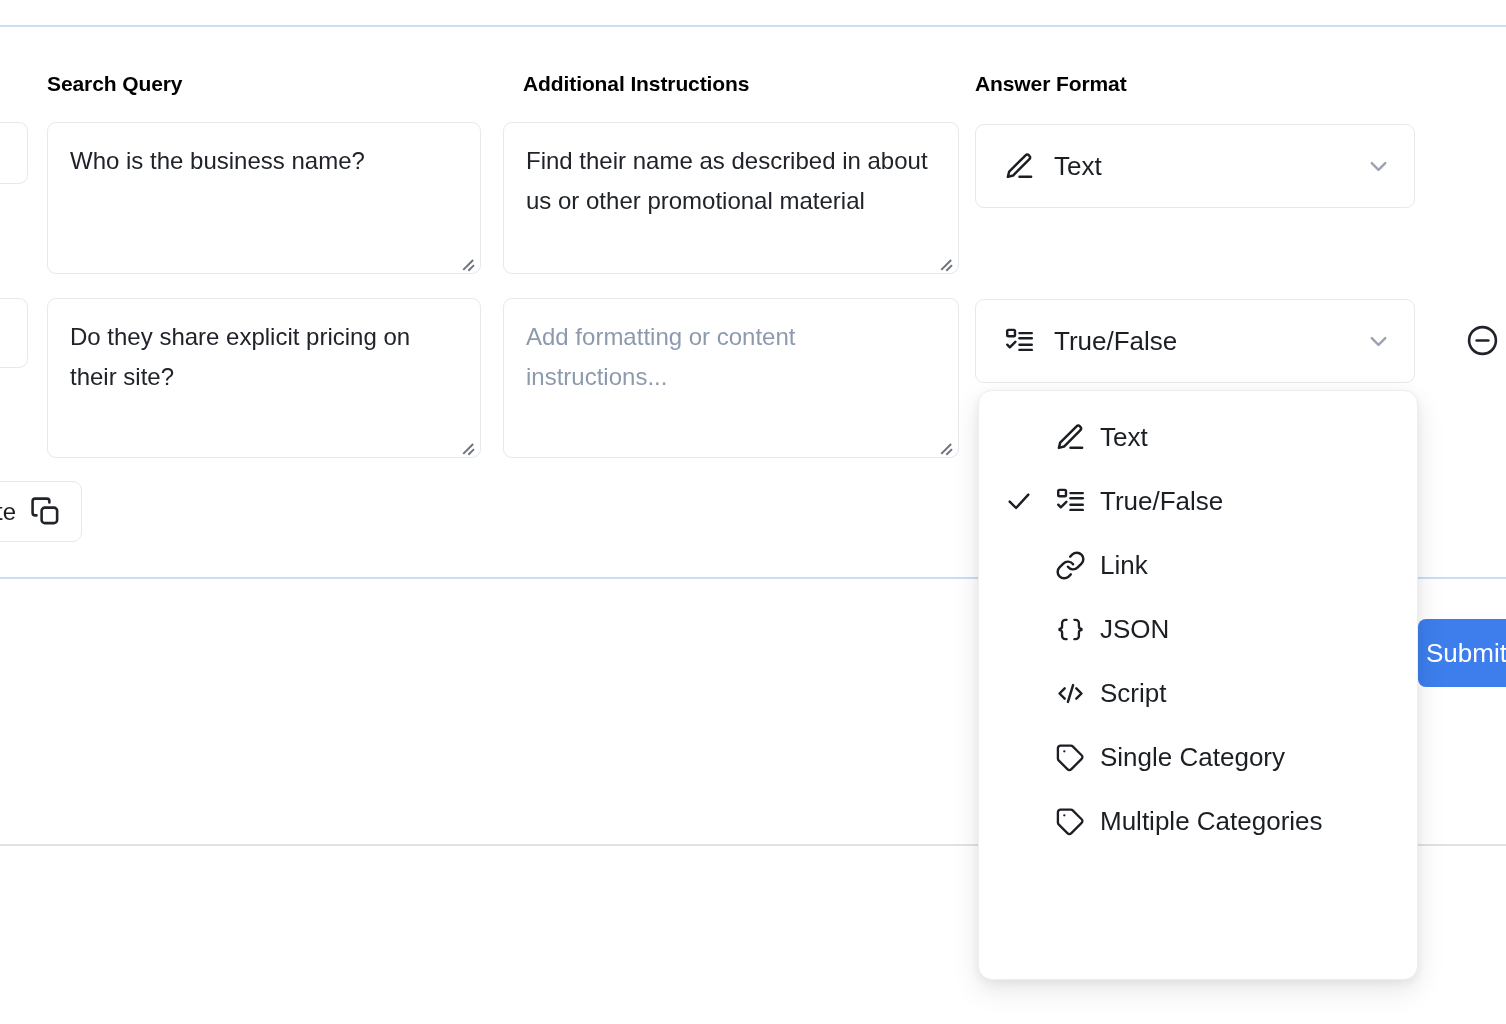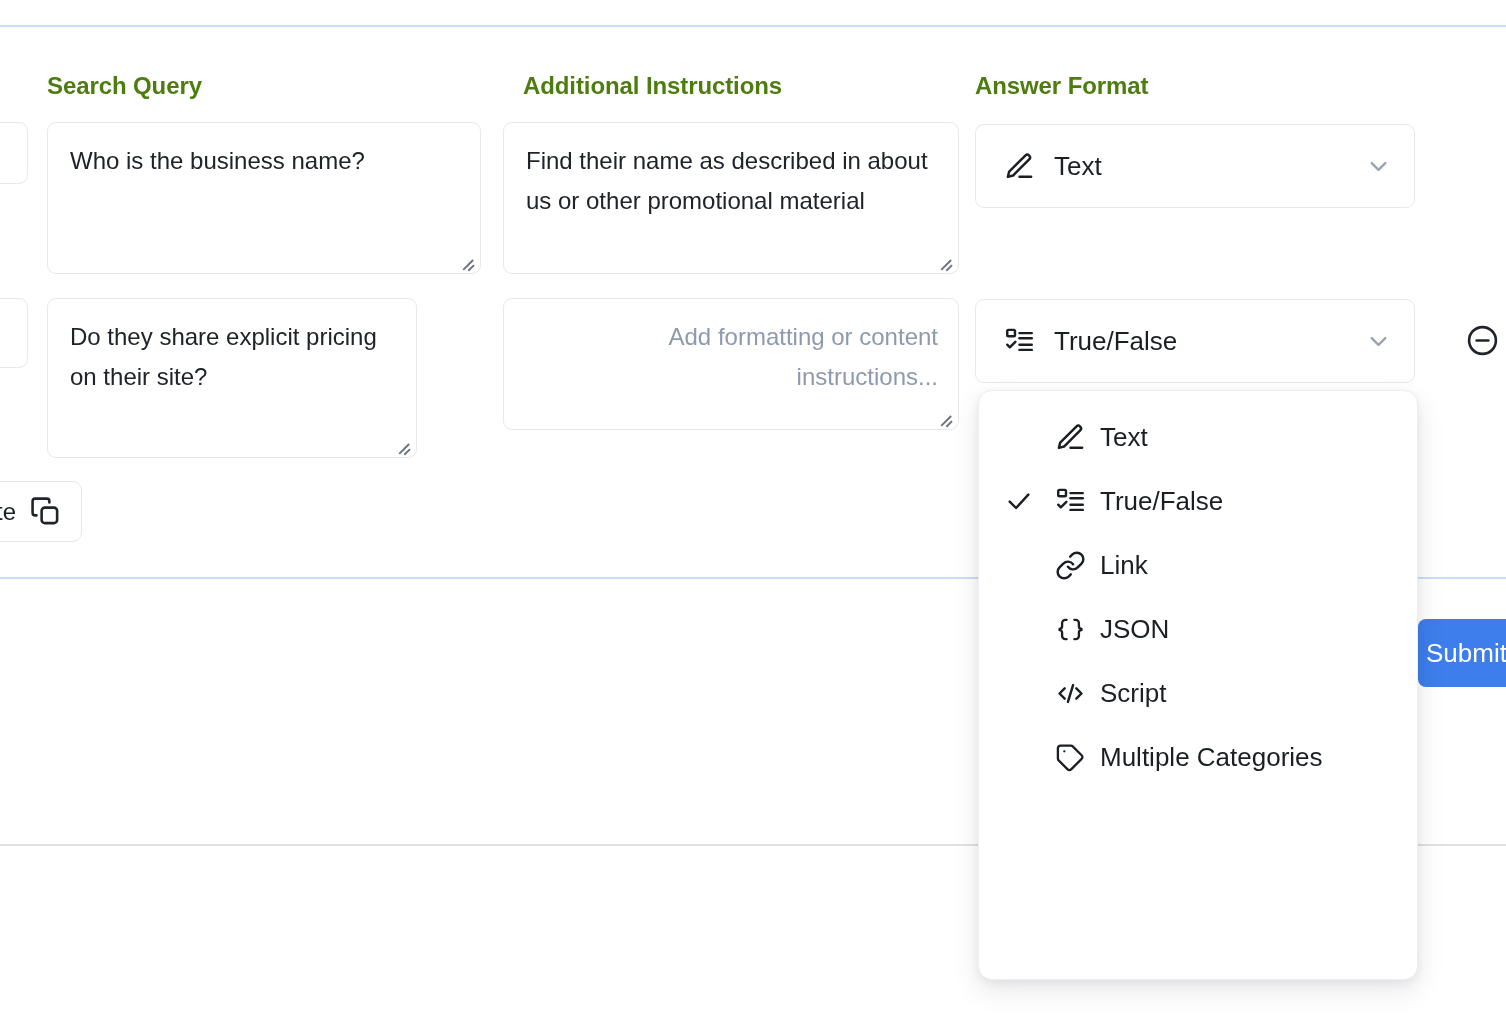--- a/index.html
+++ b/index.html
@@ -36,23 +36,23 @@
     left: 0;
     width: 1506px;
     height: 2px;
     background: #e0e1e3;
     top: 844px;
   }
 
   
   .col-head {
     position: absolute;
-    font-size: 24px;
+    font-size: 21px;
     font-weight: 700;
-    color: #4d7c0f;
+    color: #000000;
     letter-spacing: -0.1px;
     white-space: nowrap;
   }
   .col-head.c1 { left: 47px;  top: 72px; }
   .col-head.c2 { left: 523px; top: 72px; }
   .col-head.c3 { left: 975px; top: 72px; }
 
   
   .ta {
     position: absolute;
@@ -83,22 +83,22 @@
     height: 1.5px;
     transform-origin: center;
   }
   .grip i.a { width: 14px; right: 0px; bottom: 4px;  transform: rotate(-45deg); }
   .grip i.b { width: 8px;  right: 0px; bottom: 1px;  transform: rotate(-45deg); }
 
   
   #q1  { left: 47px;  top: 122px; width: 434px; height: 152px; }
   #i1  { left: 503px; top: 122px; width: 456px; height: 152px; }
   
-  #q2  { left: 47px;  top: 298px; width: 370px; height: 160px; }
-  #i2  { left: 503px; top: 298px; width: 456px; height: 132px; text-align: right; }
+  #q2  { left: 47px;  top: 298px; width: 434px; height: 160px; }
+  #i2  { left: 503px; top: 298px; width: 456px; height: 160px; }
 
   
   .clip-input {
     position: absolute;
     left: -52px;
     width: 80px;
     background: #ffffff;
     border: 1px solid #e6e8eb;
     border-radius: 9px;
   }
@@ -392,26 +392,36 @@
       <span class="ico">
         <svg width="31" height="31" viewBox="0 0 24 24" fill="none" stroke="#1b1f24" stroke-width="1.9" stroke-linecap="round" stroke-linejoin="round">
           <path d="m7.5 8-4 4 4 4"></path>
           <path d="m16.5 8 4 4-4 4"></path>
           <path d="M14 5.5 10 18.5"></path>
         </svg>
       </span>
       <span class="lbl">Script</span>
     </div>
 
-
     <div class="mi">
       <span class="check"></span>
       <span class="ico">
         <svg width="31" height="31" viewBox="0 0 24 24" fill="none" stroke="#1b1f24" stroke-width="1.8" stroke-linecap="round" stroke-linejoin="round">
           <path d="M20.6 13.1 12.5 21.2a1.9 1.9 0 0 1-2.7 0l-7-7a1.9 1.9 0 0 1-.55-1.35V4.8A2 2 0 0 1 4.3 2.8h8.05c.5 0 .99.2 1.35.56l6.9 6.9a1.9 1.9 0 0 1 0 2.84Z"></path>
           <path d="M7.2 7.2h.01"></path>
         </svg>
       </span>
+      <span class="lbl">Single Category</span>
+    </div>
+
+    <div class="mi">
+      <span class="check"></span>
+      <span class="ico">
+        <svg width="31" height="31" viewBox="0 0 24 24" fill="none" stroke="#1b1f24" stroke-width="1.8" stroke-linecap="round" stroke-linejoin="round">
+          <path d="M20.6 13.1 12.5 21.2a1.9 1.9 0 0 1-2.7 0l-7-7a1.9 1.9 0 0 1-.55-1.35V4.8A2 2 0 0 1 4.3 2.8h8.05c.5 0 .99.2 1.35.56l6.9 6.9a1.9 1.9 0 0 1 0 2.84Z"></path>
+          <path d="M7.2 7.2h.01"></path>
+        </svg>
+      </span>
       <span class="lbl">Multiple Categories</span>
     </div>
 
   </div>
 </div>
 
 </body></html>

